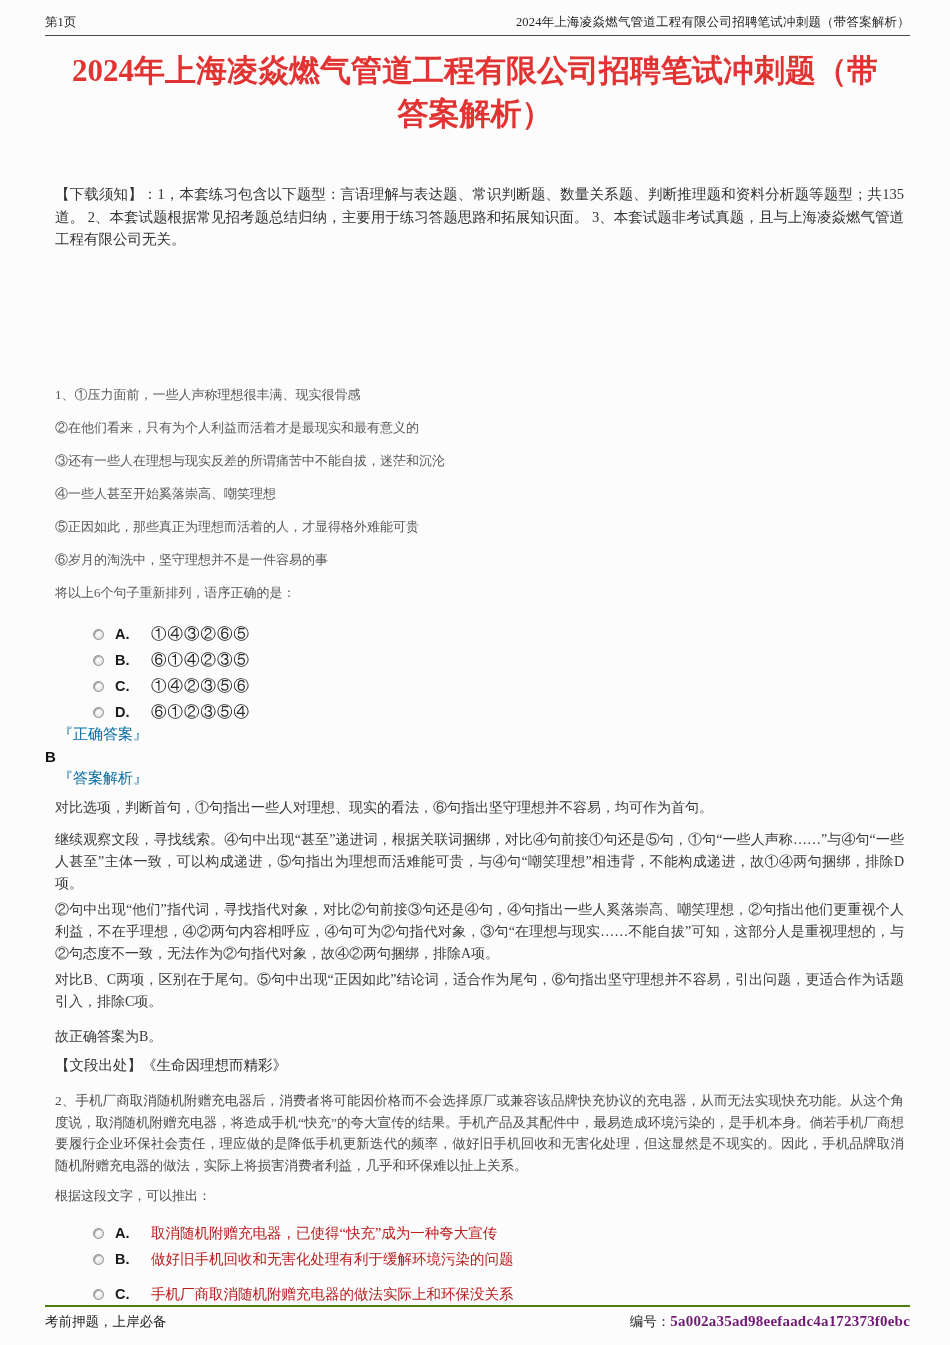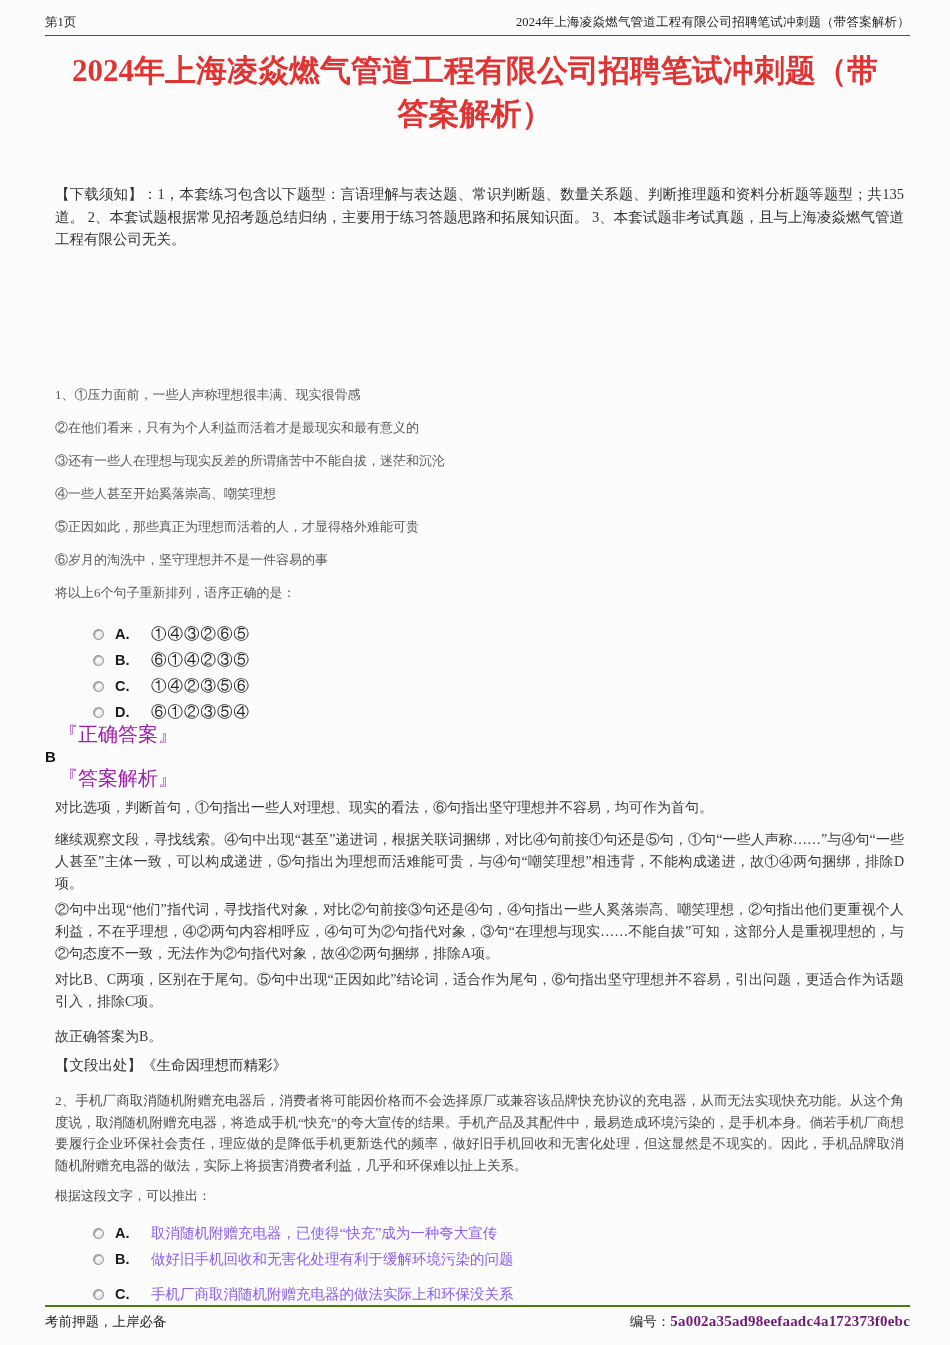--- a/index.html
+++ b/index.html
@@ -101,29 +101,29 @@
     flex: 0 0 auto;
   }
   .option-seq {
     font-size: 15.5px;
     color: #262626;
     letter-spacing: 1px;
     margin-left: 9px;
   }
   .option-text {
     font-size: 14.5px;
-    color: #8b5cf6;
+    color: #b91c1c;
     margin-left: 9px;
   }
 
   
   .answer-block { position: absolute; top: 724px; left: 45px; right: 46px; }
   .answer-label, .analysis-label {
-    font-size: 20px;
-    color: #a21caf;
+    font-size: 15px;
+    color: #0369a1;
     padding-left: 13px;
     line-height: 21px;
   }
   .answer-value {
     font-family: "Liberation Sans", "DejaVu Sans", sans-serif;
     font-size: 15px;
     font-weight: 600;
     color: #111111;
     line-height: 21px;
     margin: 1px 0 1px 0;

